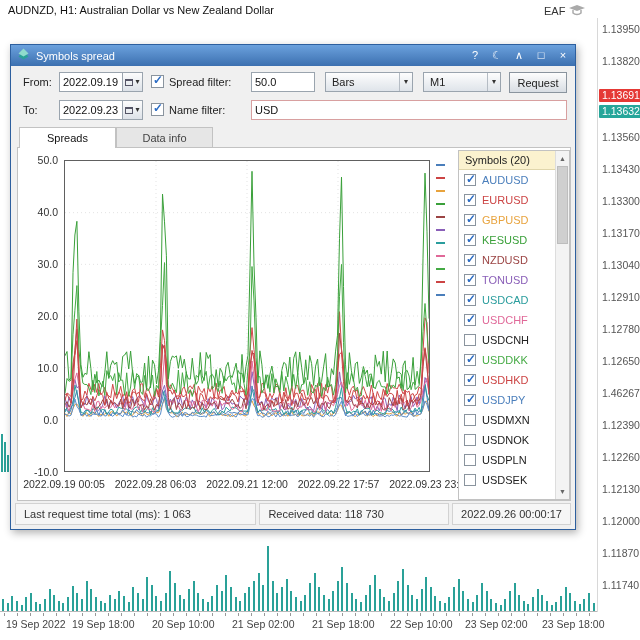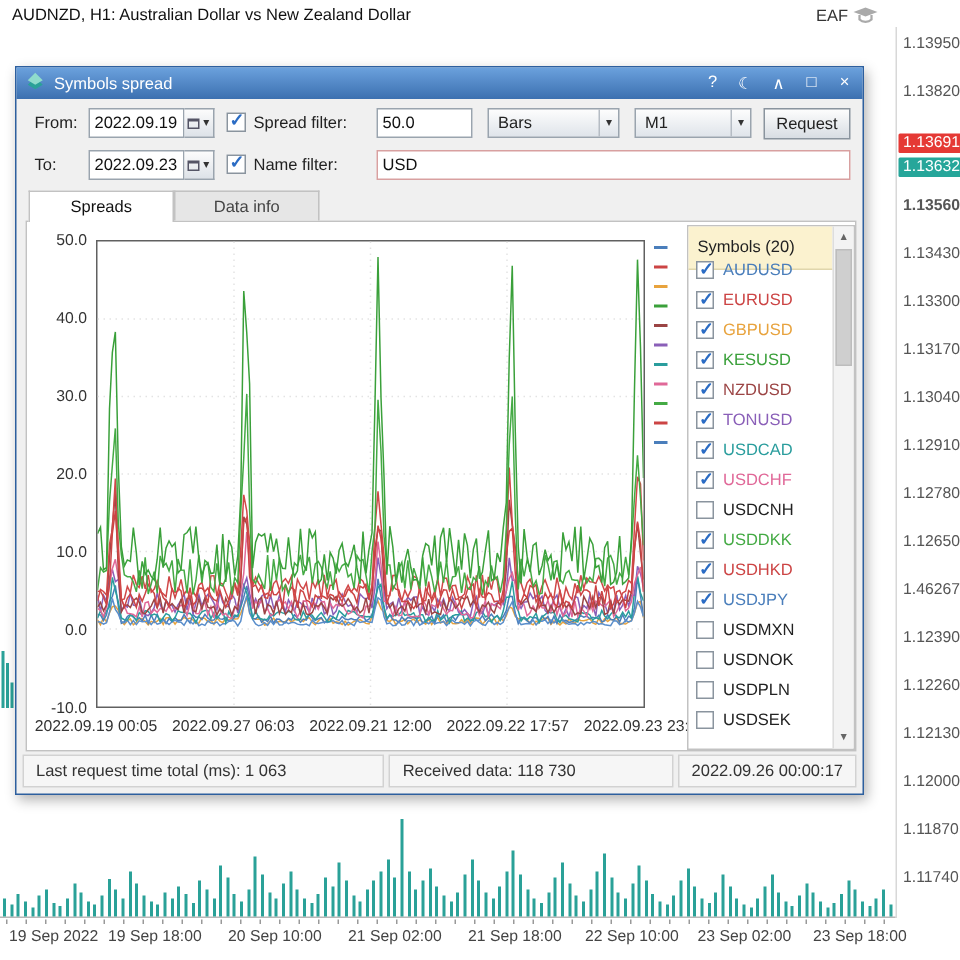--- a/index.html
+++ b/index.html
@@ -64,21 +64,21 @@
   .content{position:absolute;left:6px;top:102px;width:554px;height:354px;background:#fff;border:1px solid #c2c2c2}
   .plot{position:absolute;left:46px;top:12px;width:366px;height:312px;border:1px solid #606060}
   .yaxis{position:absolute;left:0;top:0;width:44px;height:340px}
   .ylab{position:absolute;right:4px;width:38px;text-align:right;font-size:10.5px;color:#333}
   .xaxis{position:absolute;left:0;top:330px;width:440px;height:15px;overflow:hidden}
   .xlab{position:absolute;transform:translateX(-50%);font-size:10.5px;color:#333;white-space:nowrap}
   .legend{position:absolute;left:418px;top:16px;width:10px;height:200px}
   .dash{position:absolute;width:9px;height:2px}
 
   .sym{position:absolute;left:440px;top:2px;width:112px;height:350px;border:1px solid #c2c2c2;background:#fff}
-  .symhdr{height:29px;width:calc(100% - 14px);background:#fbf2cf;border-bottom:1px solid #e0d6ac;
+  .symhdr{height:19px;width:calc(100% - 14px);background:#fbf2cf;border-bottom:1px solid #e0d6ac;
           display:flex;align-items:center;padding:0 6px;color:#222}
   .symlist{position:absolute;left:0;top:19px;right:14px;bottom:0;overflow:hidden}
   .srow{height:20px;display:flex;align-items:center;gap:6px;padding-left:5px}
   .srow .cb{width:12px;height:12px}
   .symscroll{position:absolute;right:0;top:0;bottom:0;width:14px;background:#f3f3f3;border-left:1px solid #ddd}
   .sarrow{position:absolute;left:0;width:13px;height:13px;font-size:7px;color:#666;
           display:flex;align-items:center;justify-content:center}
   .sarrow.up{top:1px}.sarrow.down{bottom:1px}
   .thumb{position:absolute;left:1px;top:15px;width:11px;height:78px;background:#cfcfcf;border:1px solid #bdbdbd}
 
@@ -97,21 +97,21 @@
       <path d="M6 7 v3 c2 2 6 2 8 0 v-3" fill="none" stroke="#aaa" stroke-width="1.5"></path>
     </svg>
 </span>
 
 <div class="psline"></div>
 <div id="pscale">
     <div class="plabel" style="top: 23px;">1.13950</div>
     <div class="plabel" style="top: 55px;">1.13820</div>
     <div class="plabel ask" style="top: 89px;">1.13691</div>
     <div class="plabel bid" style="top: 105px;">1.13632</div>
-    <div class="plabel" style="top: 131px; font-weight: bold;">1.13560</div>
+    <div class="plabel" style="top: 131px;">1.13560</div>
     <div class="plabel" style="top: 163px;">1.13430</div>
     <div class="plabel" style="top: 195px;">1.13300</div>
     <div class="plabel" style="top: 227px;">1.13170</div>
     <div class="plabel" style="top: 259px;">1.13040</div>
     <div class="plabel" style="top: 291px;">1.12910</div>
     <div class="plabel" style="top: 323px;">1.12780</div>
     <div class="plabel" style="top: 355px;">1.12650</div>
     <div class="plabel" style="top: 387px;">1.46267</div>
     <div class="plabel" style="top: 419px;">1.12390</div>
     <div class="plabel" style="top: 451px;">1.12260</div>
@@ -419,21 +419,21 @@
           <polyline points="0.0,235.7 2.0,246.8 4.0,235.8 6.0,239.7 8.0,224.1 9.9,218.6 11.9,226.8 13.9,225.3 15.9,246.4 17.9,242.6 19.9,243.7 21.9,234.4 23.9,242.4 25.9,242.9 27.8,236.7 29.8,246.7 31.8,248.7 33.8,249.4 35.8,247.5 37.8,244.1 39.8,234.5 41.8,242.1 43.8,246.4 45.7,239.2 47.7,241.9 49.7,242.6 51.7,247.0 53.7,242.2 55.7,239.3 57.7,234.9 59.7,245.8 61.7,236.0 63.7,248.6 65.6,241.0 67.6,235.6 69.6,242.9 71.6,237.9 73.6,235.3 75.6,237.4 77.6,240.9 79.6,245.6 81.6,233.9 83.5,240.6 85.5,243.4 87.5,243.4 89.5,235.3 91.5,238.3 93.5,247.6 95.5,240.8 97.5,229.8 99.5,224.3 101.4,234.6 103.4,242.8 105.4,238.2 107.4,243.4 109.4,236.4 111.4,235.0 113.4,244.0 115.4,235.7 117.4,244.2 119.3,242.5 121.3,236.0 123.3,241.0 125.3,246.9 127.3,238.9 129.3,242.8 131.3,246.5 133.3,239.9 135.3,240.9 137.2,243.1 139.2,243.5 141.2,247.1 143.2,237.6 145.2,244.3 147.2,236.9 149.2,239.7 151.2,248.3 153.2,246.7 155.1,240.2 157.1,248.8 159.1,246.4 161.1,239.8 163.1,235.1 165.1,240.1 167.1,243.2 169.1,242.0 171.1,245.2 173.0,246.7 175.0,234.9 177.0,237.2 179.0,238.8 181.0,236.3 183.0,244.4 185.0,230.7 187.0,210.7 189.0,223.0 191.0,233.0 192.9,244.8 194.9,241.8 196.9,240.4 198.9,246.3 200.9,237.5 202.9,245.6 204.9,240.5 206.9,237.1 208.9,239.2 210.8,237.1 212.8,236.9 214.8,247.9 216.8,243.7 218.8,248.2 220.8,249.0 222.8,243.2 224.8,246.5 226.8,238.6 228.7,242.6 230.7,238.4 232.7,244.4 234.7,246.3 236.7,237.4 238.7,241.9 240.7,247.1 242.7,247.9 244.7,245.3 246.6,247.8 248.6,249.8 250.6,240.4 252.6,236.8 254.6,245.8 256.6,248.3 258.6,242.4 260.6,249.0 262.6,241.4 264.5,242.7 266.5,240.9 268.5,238.5 270.5,241.9 272.5,233.4 274.5,210.9 276.5,225.8 278.5,225.8 280.5,241.1 282.4,244.6 284.4,240.4 286.4,240.2 288.4,234.4 290.4,238.1 292.4,236.0 294.4,239.0 296.4,236.5 298.4,246.0 300.3,248.0 302.3,243.8 304.3,238.7 306.3,235.7 308.3,244.4 310.3,249.5 312.3,244.9 314.3,249.9 316.3,243.7 318.3,236.6 320.2,237.5 322.2,246.9 324.2,242.7 326.2,244.7 328.2,236.1 330.2,242.5 332.2,249.7 334.2,234.1 336.2,237.8 338.1,241.5 340.1,247.6 342.1,243.6 344.1,246.6 346.1,235.6 348.1,245.6 350.1,242.4 352.1,235.9 354.1,243.1 356.0,235.9 358.0,235.9 360.0,216.5 362.0,221.4 364.0,230.0" fill="none" stroke="#8a5fb8" stroke-width="1"></polyline>
           <polyline points="0.0,244.6 2.0,245.9 4.0,250.1 6.0,243.5 8.0,229.0 9.9,218.2 11.9,211.9 13.9,224.9 15.9,238.9 17.9,242.8 19.9,247.9 21.9,248.1 23.9,248.7 25.9,250.2 27.8,243.6 29.8,250.4 31.8,240.9 33.8,240.2 35.8,247.9 37.8,245.3 39.8,247.2 41.8,244.7 43.8,244.7 45.7,246.5 47.7,242.5 49.7,246.8 51.7,244.5 53.7,244.0 55.7,242.4 57.7,243.5 59.7,249.3 61.7,241.1 63.7,242.9 65.6,248.0 67.6,248.1 69.6,242.7 71.6,240.7 73.6,248.9 75.6,243.5 77.6,250.9 79.6,239.7 81.6,246.0 83.5,248.9 85.5,248.0 87.5,250.6 89.5,251.1 91.5,244.5 93.5,242.3 95.5,234.3 97.5,221.2 99.5,193.7 101.4,216.0 103.4,244.8 105.4,239.9 107.4,242.2 109.4,239.3 111.4,246.9 113.4,244.8 115.4,249.5 117.4,248.4 119.3,240.6 121.3,238.8 123.3,241.7 125.3,240.3 127.3,245.0 129.3,240.1 131.3,245.8 133.3,250.5 135.3,246.4 137.2,239.6 139.2,239.8 141.2,247.6 143.2,241.0 145.2,241.3 147.2,245.2 149.2,240.3 151.2,240.1 153.2,248.1 155.1,241.0 157.1,244.5 159.1,242.0 161.1,242.9 163.1,240.9 165.1,245.5 167.1,248.4 169.1,247.3 171.1,243.1 173.0,248.0 175.0,250.0 177.0,251.0 179.0,243.1 181.0,243.3 183.0,238.4 185.0,224.9 187.0,200.0 189.0,215.5 191.0,239.8 192.9,240.4 194.9,243.3 196.9,249.7 198.9,243.6 200.9,249.4 202.9,249.1 204.9,238.9 206.9,249.2 208.9,250.1 210.8,250.0 212.8,249.8 214.8,250.1 216.8,238.8 218.8,242.2 220.8,248.5 222.8,242.2 224.8,243.2 226.8,242.4 228.7,240.4 230.7,244.9 232.7,248.5 234.7,245.9 236.7,246.1 238.7,240.6 240.7,245.5 242.7,248.7 244.7,248.9 246.6,247.7 248.6,251.1 250.6,250.4 252.6,243.1 254.6,249.2 256.6,245.5 258.6,239.3 260.6,250.4 262.6,241.5 264.5,242.4 266.5,242.9 268.5,244.8 270.5,238.7 272.5,233.0 274.5,224.7 276.5,220.9 278.5,228.7 280.5,245.9 282.4,240.1 284.4,242.2 286.4,249.6 288.4,247.6 290.4,243.0 292.4,246.5 294.4,240.1 296.4,244.2 298.4,244.4 300.3,239.2 302.3,246.7 304.3,239.3 306.3,248.7 308.3,242.3 310.3,249.8 312.3,247.2 314.3,240.2 316.3,250.4 318.3,239.8 320.2,249.9 322.2,244.2 324.2,246.4 326.2,249.8 328.2,240.7 330.2,246.4 332.2,239.7 334.2,240.8 336.2,242.6 338.1,243.5 340.1,241.2 342.1,239.0 344.1,250.0 346.1,246.8 348.1,242.4 350.1,238.8 352.1,246.2 354.1,244.4 356.0,240.0 358.0,227.7 360.0,222.1 362.0,217.1 364.0,233.4" fill="none" stroke="#e06898" stroke-width="1"></polyline>
           <polyline points="0.0,243.9 2.0,240.6 4.0,246.2 6.0,242.2 8.0,210.5 9.9,189.4 11.9,168.1 13.9,220.6 15.9,247.0 17.9,242.9 19.9,242.2 21.9,244.0 23.9,239.5 25.9,237.8 27.8,240.5 29.8,247.4 31.8,248.1 33.8,245.3 35.8,243.1 37.8,238.7 39.8,244.2 41.8,237.9 43.8,247.8 45.7,239.2 47.7,243.3 49.7,241.4 51.7,243.8 53.7,245.4 55.7,238.3 57.7,247.5 59.7,238.0 61.7,237.8 63.7,246.2 65.6,246.9 67.6,238.2 69.6,245.1 71.6,237.8 73.6,243.9 75.6,244.5 77.6,243.3 79.6,248.9 81.6,244.8 83.5,247.2 85.5,237.8 87.5,242.8 89.5,249.0 91.5,243.4 93.5,245.3 95.5,227.6 97.5,183.5 99.5,188.4 101.4,199.9 103.4,236.6 105.4,248.4 107.4,238.9 109.4,237.3 111.4,248.5 113.4,241.9 115.4,243.2 117.4,247.9 119.3,239.5 121.3,248.0 123.3,242.9 125.3,248.6 127.3,245.7 129.3,247.4 131.3,238.7 133.3,240.9 135.3,248.3 137.2,241.4 139.2,248.3 141.2,248.8 143.2,247.3 145.2,242.5 147.2,243.3 149.2,241.0 151.2,244.0 153.2,247.9 155.1,237.0 157.1,238.9 159.1,236.8 161.1,241.3 163.1,243.1 165.1,241.5 167.1,238.1 169.1,241.2 171.1,245.8 173.0,243.5 175.0,247.5 177.0,245.5 179.0,237.6 181.0,247.8 183.0,235.0 185.0,204.5 187.0,192.0 189.0,192.8 191.0,229.3 192.9,239.0 194.9,244.1 196.9,241.0 198.9,248.9 200.9,244.8 202.9,243.1 204.9,246.4 206.9,239.7 208.9,245.7 210.8,236.9 212.8,243.8 214.8,241.7 216.8,241.2 218.8,247.7 220.8,238.5 222.8,248.3 224.8,246.9 226.8,247.9 228.7,248.7 230.7,239.8 232.7,245.8 234.7,237.9 236.7,240.1 238.7,244.4 240.7,242.0 242.7,237.2 244.7,238.5 246.6,236.7 248.6,243.0 250.6,239.2 252.6,243.1 254.6,247.2 256.6,242.4 258.6,243.4 260.6,240.4 262.6,245.4 264.5,247.6 266.5,241.4 268.5,241.1 270.5,239.2 272.5,219.0 274.5,172.2 276.5,189.3 278.5,203.9 280.5,238.3 282.4,241.9 284.4,239.3 286.4,237.4 288.4,244.2 290.4,244.6 292.4,246.8 294.4,237.7 296.4,242.7 298.4,242.4 300.3,247.5 302.3,242.6 304.3,247.1 306.3,243.6 308.3,243.3 310.3,239.8 312.3,243.9 314.3,242.1 316.3,245.0 318.3,248.9 320.2,247.6 322.2,248.3 324.2,236.6 326.2,240.6 328.2,244.9 330.2,236.9 332.2,244.2 334.2,237.5 336.2,236.9 338.1,248.6 340.1,247.6 342.1,239.2 344.1,248.3 346.1,239.1 348.1,241.8 350.1,238.9 352.1,239.1 354.1,239.8 356.0,233.6 358.0,204.2 360.0,187.9 362.0,208.1 364.0,225.4" fill="none" stroke="#9b4444" stroke-width="1"></polyline>
           <polyline points="0.0,233.4 2.0,233.0 4.0,237.1 6.0,242.0 8.0,229.0 9.9,194.7 11.9,179.5 13.9,211.8 15.9,237.9 17.9,243.8 19.9,237.7 21.9,235.1 23.9,238.7 25.9,243.9 27.8,235.3 29.8,239.8 31.8,234.7 33.8,228.6 35.8,232.1 37.8,234.6 39.8,244.4 41.8,231.3 43.8,237.4 45.7,239.6 47.7,243.6 49.7,230.9 51.7,237.6 53.7,231.1 55.7,233.0 57.7,243.3 59.7,241.5 61.7,230.7 63.7,242.4 65.6,239.9 67.6,231.0 69.6,231.2 71.6,233.4 73.6,231.0 75.6,236.2 77.6,238.8 79.6,239.7 81.6,232.5 83.5,238.8 85.5,243.9 87.5,239.3 89.5,231.1 91.5,228.7 93.5,236.1 95.5,223.3 97.5,187.1 99.5,184.1 101.4,223.5 103.4,230.2 105.4,228.9 107.4,233.3 109.4,229.2 111.4,237.3 113.4,237.9 115.4,229.1 117.4,235.4 119.3,235.5 121.3,232.9 123.3,244.8 125.3,228.6 127.3,233.9 129.3,230.6 131.3,232.2 133.3,244.3 135.3,232.4 137.2,233.6 139.2,239.1 141.2,240.0 143.2,243.5 145.2,235.8 147.2,237.6 149.2,236.1 151.2,237.0 153.2,238.3 155.1,235.3 157.1,236.1 159.1,239.7 161.1,233.6 163.1,236.8 165.1,236.4 167.1,231.8 169.1,233.2 171.1,235.6 173.0,241.0 175.0,229.8 177.0,231.0 179.0,228.5 181.0,236.5 183.0,230.4 185.0,211.3 187.0,189.4 189.0,198.3 191.0,217.1 192.9,241.9 194.9,234.5 196.9,229.4 198.9,231.8 200.9,232.3 202.9,240.0 204.9,240.0 206.9,239.9 208.9,242.4 210.8,244.6 212.8,241.6 214.8,230.5 216.8,242.2 218.8,231.1 220.8,235.3 222.8,238.4 224.8,233.1 226.8,244.5 228.7,237.1 230.7,232.2 232.7,232.4 234.7,240.1 236.7,232.1 238.7,238.7 240.7,238.1 242.7,244.6 244.7,238.9 246.6,232.1 248.6,230.1 250.6,228.5 252.6,244.5 254.6,232.2 256.6,237.0 258.6,237.1 260.6,234.2 262.6,235.3 264.5,240.2 266.5,239.7 268.5,242.1 270.5,232.1 272.5,209.9 274.5,193.3 276.5,191.2 278.5,220.8 280.5,239.9 282.4,240.2 284.4,235.0 286.4,237.5 288.4,229.4 290.4,230.8 292.4,228.6 294.4,244.2 296.4,241.2 298.4,234.4 300.3,238.3 302.3,234.9 304.3,241.3 306.3,243.2 308.3,232.1 310.3,244.1 312.3,239.8 314.3,240.9 316.3,244.3 318.3,238.0 320.2,229.1 322.2,235.7 324.2,232.4 326.2,232.4 328.2,233.8 330.2,244.0 332.2,229.3 334.2,243.0 336.2,233.1 338.1,241.9 340.1,228.8 342.1,244.6 344.1,241.5 346.1,233.5 348.1,232.6 350.1,237.6 352.1,244.2 354.1,232.8 356.0,234.3 358.0,205.5 360.0,186.7 362.0,199.9 364.0,233.6" fill="none" stroke="#cc4444" stroke-width="1"></polyline>
           <polyline points="0.0,239.7 2.0,232.0 4.0,233.3 6.0,235.7 8.0,201.9 9.9,192.0 11.9,158.1 13.9,202.6 15.9,238.9 17.9,238.3 19.9,230.0 21.9,234.1 23.9,222.3 25.9,228.5 27.8,230.6 29.8,223.2 31.8,231.5 33.8,222.4 35.8,233.8 37.8,231.7 39.8,226.3 41.8,233.3 43.8,234.8 45.7,236.7 47.7,223.2 49.7,232.5 51.7,233.9 53.7,232.9 55.7,225.3 57.7,235.5 59.7,232.1 61.7,237.6 63.7,233.2 65.6,236.6 67.6,229.1 69.6,227.3 71.6,235.3 73.6,240.7 75.6,222.9 77.6,222.8 79.6,236.5 81.6,227.5 83.5,228.3 85.5,233.9 87.5,238.8 89.5,238.0 91.5,227.3 93.5,233.8 95.5,204.9 97.5,168.9 99.5,179.6 101.4,201.9 103.4,229.6 105.4,223.8 107.4,227.8 109.4,230.7 111.4,235.6 113.4,234.5 115.4,236.5 117.4,228.0 119.3,225.8 121.3,232.7 123.3,227.0 125.3,224.8 127.3,227.9 129.3,223.2 131.3,238.7 133.3,225.2 135.3,229.6 137.2,231.7 139.2,227.5 141.2,238.8 143.2,226.3 145.2,230.8 147.2,225.1 149.2,238.2 151.2,222.3 153.2,237.2 155.1,229.1 157.1,229.1 159.1,225.5 161.1,237.1 163.1,240.0 165.1,233.1 167.1,229.2 169.1,233.7 171.1,230.9 173.0,233.2 175.0,224.7 177.0,226.5 179.0,231.7 181.0,238.9 183.0,229.3 185.0,190.6 187.0,166.6 189.0,188.6 191.0,209.3 192.9,236.3 194.9,236.1 196.9,222.6 198.9,222.5 200.9,236.0 202.9,239.4 204.9,232.4 206.9,236.9 208.9,232.5 210.8,223.2 212.8,224.2 214.8,233.8 216.8,239.6 218.8,239.4 220.8,226.7 222.8,240.2 224.8,236.3 226.8,224.5 228.7,236.3 230.7,224.3 232.7,224.5 234.7,232.9 236.7,229.4 238.7,229.2 240.7,237.3 242.7,236.9 244.7,235.0 246.6,223.5 248.6,228.8 250.6,239.0 252.6,222.5 254.6,237.5 256.6,222.3 258.6,239.3 260.6,223.6 262.6,232.1 264.5,222.9 266.5,226.1 268.5,240.4 270.5,240.1 272.5,199.8 274.5,150.7 276.5,187.5 278.5,206.8 280.5,225.2 282.4,227.8 284.4,234.3 286.4,227.5 288.4,225.1 290.4,230.7 292.4,240.3 294.4,236.1 296.4,229.5 298.4,225.6 300.3,230.8 302.3,236.4 304.3,237.6 306.3,224.1 308.3,233.4 310.3,240.3 312.3,230.5 314.3,235.9 316.3,238.7 318.3,227.9 320.2,234.4 322.2,222.5 324.2,231.3 326.2,224.4 328.2,226.8 330.2,227.0 332.2,228.0 334.2,223.3 336.2,227.8 338.1,232.9 340.1,229.3 342.1,231.3 344.1,230.1 346.1,240.7 348.1,239.0 350.1,234.3 352.1,233.1 354.1,225.9 356.0,227.8 358.0,190.5 360.0,156.8 362.0,161.6 364.0,212.6" fill="none" stroke="#d04848" stroke-width="1"></polyline>
           <polyline points="0.0,232.4 2.0,217.5 4.0,220.3 6.0,219.3 8.0,173.6 9.9,149.3 11.9,124.6 13.9,188.4 15.9,208.8 17.9,222.2 19.9,223.5 21.9,223.5 23.9,227.0 25.9,233.6 27.8,219.2 29.8,231.5 31.8,210.5 33.8,235.0 35.8,228.3 37.8,220.1 39.8,234.4 41.8,209.6 43.8,216.4 45.7,214.6 47.7,219.6 49.7,212.6 51.7,233.6 53.7,211.7 55.7,219.1 57.7,219.2 59.7,234.4 61.7,211.8 63.7,235.3 65.6,226.0 67.6,208.9 69.6,227.6 71.6,212.6 73.6,214.4 75.6,230.5 77.6,233.4 79.6,214.5 81.6,228.8 83.5,229.6 85.5,224.7 87.5,214.0 89.5,235.3 91.5,224.1 93.5,227.6 95.5,180.3 97.5,144.4 99.5,101.6 101.4,179.1 103.4,225.1 105.4,227.9 107.4,222.1 109.4,226.9 111.4,231.7 113.4,209.0 115.4,233.0 117.4,211.7 119.3,225.7 121.3,210.7 123.3,232.5 125.3,229.0 127.3,235.5 129.3,227.1 131.3,214.3 133.3,216.5 135.3,208.9 137.2,222.4 139.2,216.4 141.2,210.3 143.2,227.7 145.2,214.9 147.2,213.3 149.2,217.1 151.2,226.1 153.2,230.6 155.1,219.9 157.1,232.3 159.1,215.3 161.1,220.0 163.1,216.0 165.1,214.7 167.1,223.6 169.1,221.7 171.1,231.2 173.0,209.4 175.0,212.9 177.0,212.1 179.0,222.7 181.0,234.1 183.0,206.9 185.0,189.8 187.0,105.5 189.0,139.9 191.0,196.6 192.9,215.7 194.9,215.7 196.9,232.1 198.9,227.8 200.9,218.1 202.9,213.8 204.9,231.3 206.9,212.6 208.9,232.0 210.8,217.8 212.8,224.0 214.8,231.6 216.8,210.6 218.8,230.0 220.8,215.4 222.8,223.4 224.8,233.7 226.8,225.7 228.7,213.4 230.7,227.5 232.7,212.3 234.7,232.1 236.7,223.6 238.7,223.1 240.7,216.5 242.7,234.3 244.7,220.7 246.6,231.1 248.6,232.0 250.6,224.0 252.6,226.1 254.6,216.4 256.6,235.5 258.6,226.3 260.6,229.7 262.6,216.0 264.5,225.3 266.5,223.5 268.5,234.1 270.5,223.7 272.5,191.9 274.5,135.5 276.5,103.4 278.5,181.3 280.5,231.9 282.4,211.6 284.4,223.3 286.4,212.4 288.4,217.8 290.4,230.0 292.4,226.1 294.4,235.0 296.4,234.5 298.4,209.2 300.3,215.3 302.3,225.9 304.3,213.6 306.3,212.9 308.3,225.2 310.3,227.9 312.3,221.1 314.3,219.4 316.3,225.4 318.3,225.9 320.2,225.8 322.2,233.1 324.2,222.2 326.2,227.6 328.2,223.9 330.2,226.5 332.2,211.4 334.2,211.1 336.2,213.3 338.1,229.7 340.1,211.1 342.1,209.3 344.1,215.0 346.1,228.7 348.1,221.2 350.1,224.1 352.1,210.2 354.1,222.5 356.0,200.9 358.0,170.6 360.0,142.5 362.0,171.0 364.0,202.5" fill="none" stroke="#44aa44" stroke-width="1"></polyline>
           <polyline points="0.0,194.8 2.0,190.5 4.0,218.8 6.0,217.5 8.0,111.6 9.9,74.0 11.9,60.3 13.9,150.8 15.9,203.4 17.9,216.3 19.9,212.3 21.9,213.3 23.9,190.7 25.9,207.6 27.8,228.9 29.8,213.3 31.8,221.9 33.8,219.0 35.8,223.3 37.8,225.6 39.8,211.8 41.8,190.7 43.8,217.5 45.7,204.3 47.7,199.6 49.7,203.5 51.7,201.0 53.7,221.0 55.7,218.7 57.7,195.4 59.7,194.0 61.7,190.8 63.7,208.0 65.6,190.0 67.6,211.9 69.6,222.3 71.6,216.4 73.6,214.2 75.6,221.4 77.6,220.9 79.6,202.0 81.6,228.9 83.5,195.1 85.5,227.0 87.5,199.1 89.5,203.7 91.5,222.8 93.5,209.8 95.5,169.8 97.5,33.0 99.5,60.8 101.4,94.8 103.4,217.7 105.4,200.5 107.4,195.0 109.4,196.4 111.4,194.9 113.4,207.3 115.4,194.6 117.4,206.8 119.3,198.1 121.3,212.2 123.3,217.8 125.3,218.1 127.3,197.2 129.3,216.1 131.3,223.3 133.3,219.6 135.3,191.5 137.2,215.0 139.2,219.5 141.2,191.4 143.2,197.5 145.2,193.6 147.2,228.1 149.2,225.3 151.2,208.6 153.2,226.0 155.1,207.3 157.1,211.2 159.1,221.5 161.1,205.8 163.1,201.3 165.1,213.6 167.1,216.5 169.1,209.8 171.1,202.2 173.0,217.6 175.0,228.2 177.0,193.4 179.0,221.3 181.0,205.4 183.0,194.2 185.0,107.2 187.0,10.3 189.0,104.0 191.0,156.5 192.9,222.1 194.9,189.8 196.9,203.8 198.9,226.9 200.9,213.7 202.9,227.4 204.9,213.4 206.9,205.0 208.9,217.5 210.8,225.7 212.8,225.3 214.8,228.6 216.8,209.3 218.8,201.4 220.8,203.0 222.8,215.9 224.8,196.1 226.8,225.3 228.7,197.3 230.7,190.8 232.7,213.7 234.7,191.0 236.7,206.7 238.7,222.4 240.7,198.8 242.7,218.8 244.7,194.6 246.6,202.6 248.6,224.4 250.6,205.1 252.6,198.0 254.6,224.8 256.6,220.4 258.6,205.9 260.6,192.6 262.6,226.1 264.5,224.7 266.5,207.7 268.5,213.6 270.5,190.9 272.5,174.2 274.5,77.6 276.5,16.1 278.5,125.6 280.5,203.2 282.4,228.0 284.4,191.7 286.4,209.8 288.4,220.4 290.4,202.6 292.4,201.0 294.4,222.4 296.4,216.1 298.4,205.5 300.3,212.7 302.3,209.0 304.3,225.3 306.3,214.7 308.3,226.8 310.3,193.9 312.3,205.4 314.3,200.3 316.3,213.1 318.3,190.2 320.2,220.8 322.2,190.0 324.2,225.4 326.2,212.5 328.2,197.9 330.2,201.9 332.2,217.3 334.2,216.0 336.2,227.5 338.1,204.2 340.1,199.8 342.1,228.6 344.1,227.0 346.1,220.4 348.1,196.4 350.1,228.4 352.1,226.7 354.1,224.3 356.0,197.1 358.0,97.9 360.0,12.1 362.0,70.8 364.0,157.6" fill="none" stroke="#3aa03a" stroke-width="1"></polyline>
         </svg></div>
     <div class="xaxis">
         <div class="xlab" style="left: 46px;">2022.09.19 00:05</div>
-        <div class="xlab" style="left: 137.5px;">2022.09.27 06:03</div>
+        <div class="xlab" style="left: 137.5px;">2022.09.28 06:03</div>
         <div class="xlab" style="left: 229px;">2022.09.21 12:00</div>
         <div class="xlab" style="left: 320.5px;">2022.09.22 17:57</div>
         <div class="xlab" style="left: 412px;">2022.09.23 23:55</div>
       </div>
     <div class="legend">
         <div class="dash" style="top: 0px; background: rgb(74, 126, 187);"></div>
         <div class="dash" style="top: 13px; background: rgb(204, 68, 68);"></div>
         <div class="dash" style="top: 26px; background: rgb(232, 163, 61);"></div>
         <div class="dash" style="top: 39px; background: rgb(58, 160, 58);"></div>
         <div class="dash" style="top: 52px; background: rgb(155, 68, 68);"></div>

